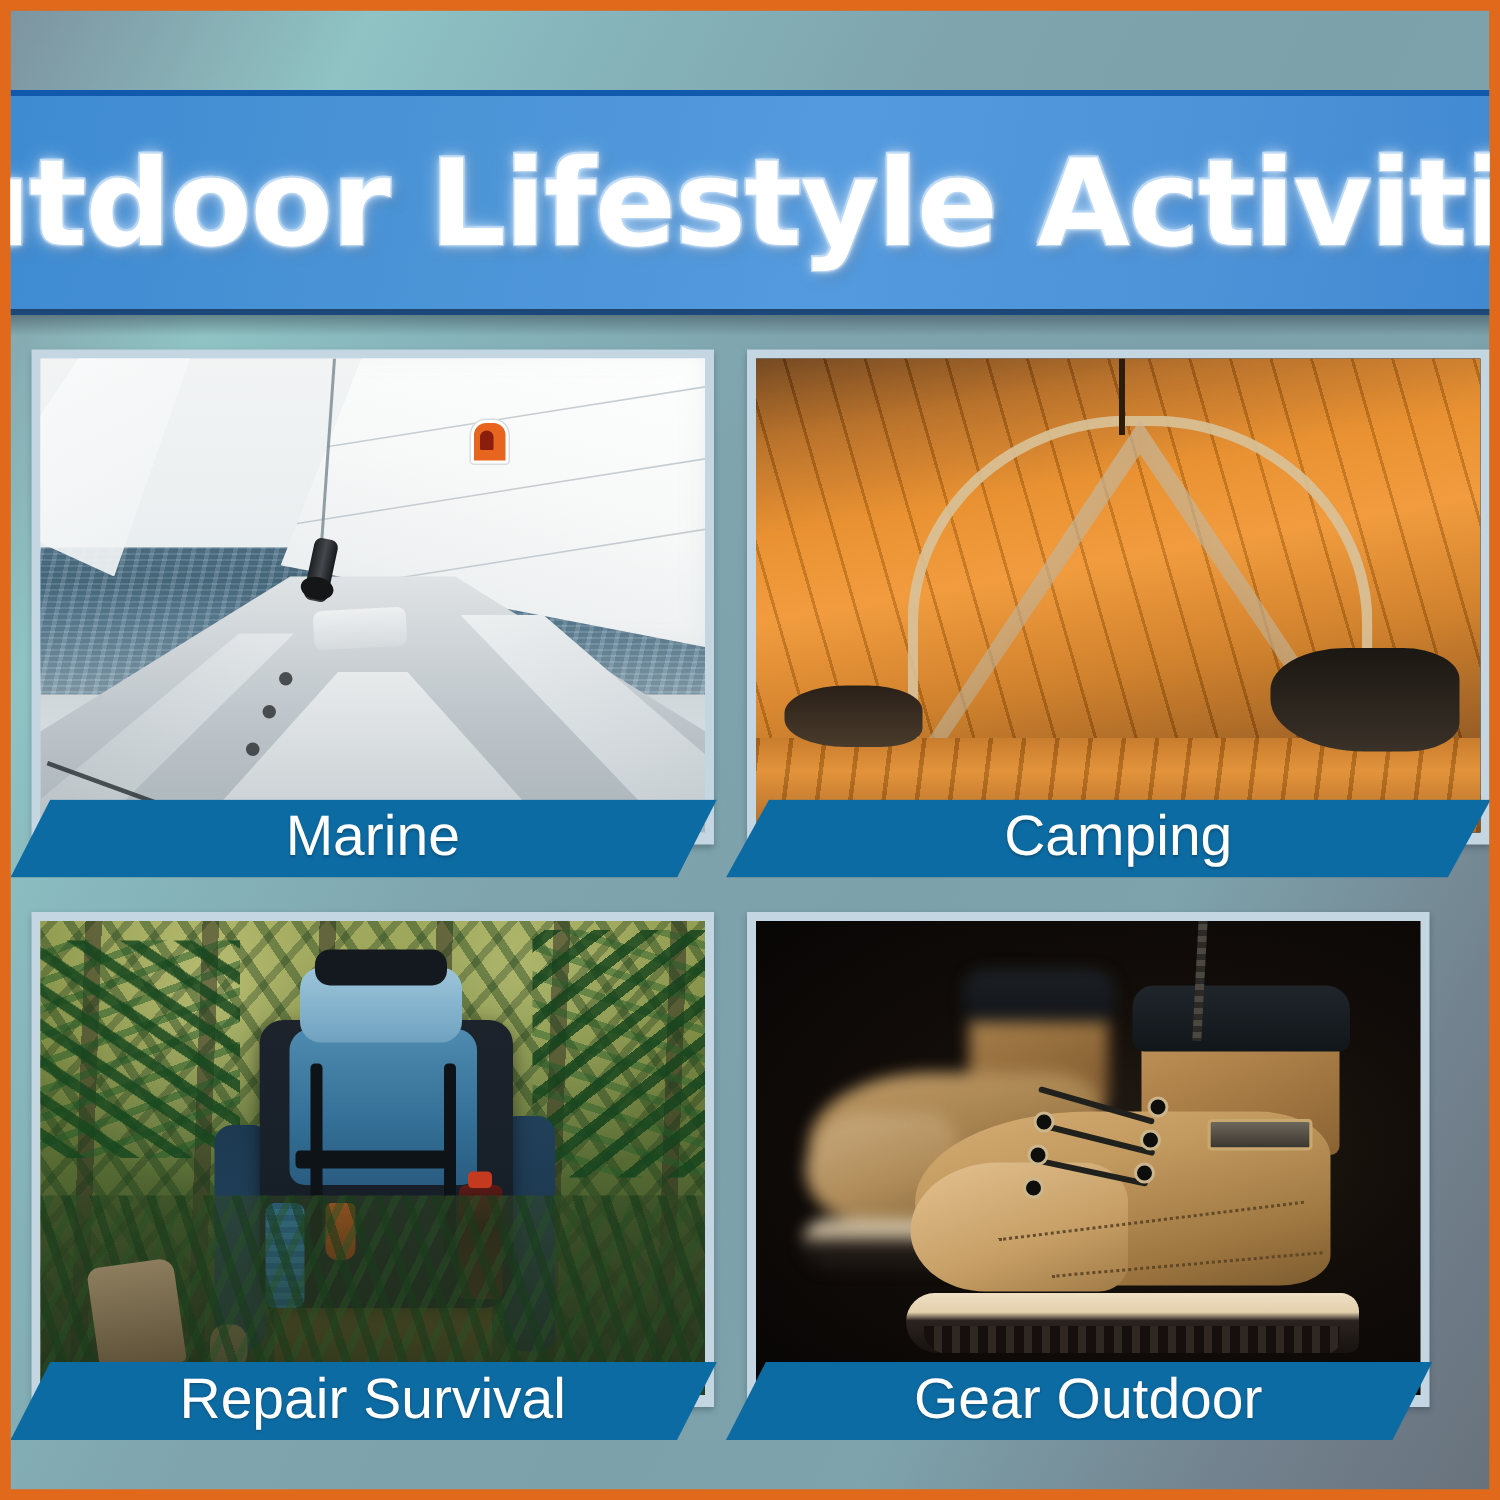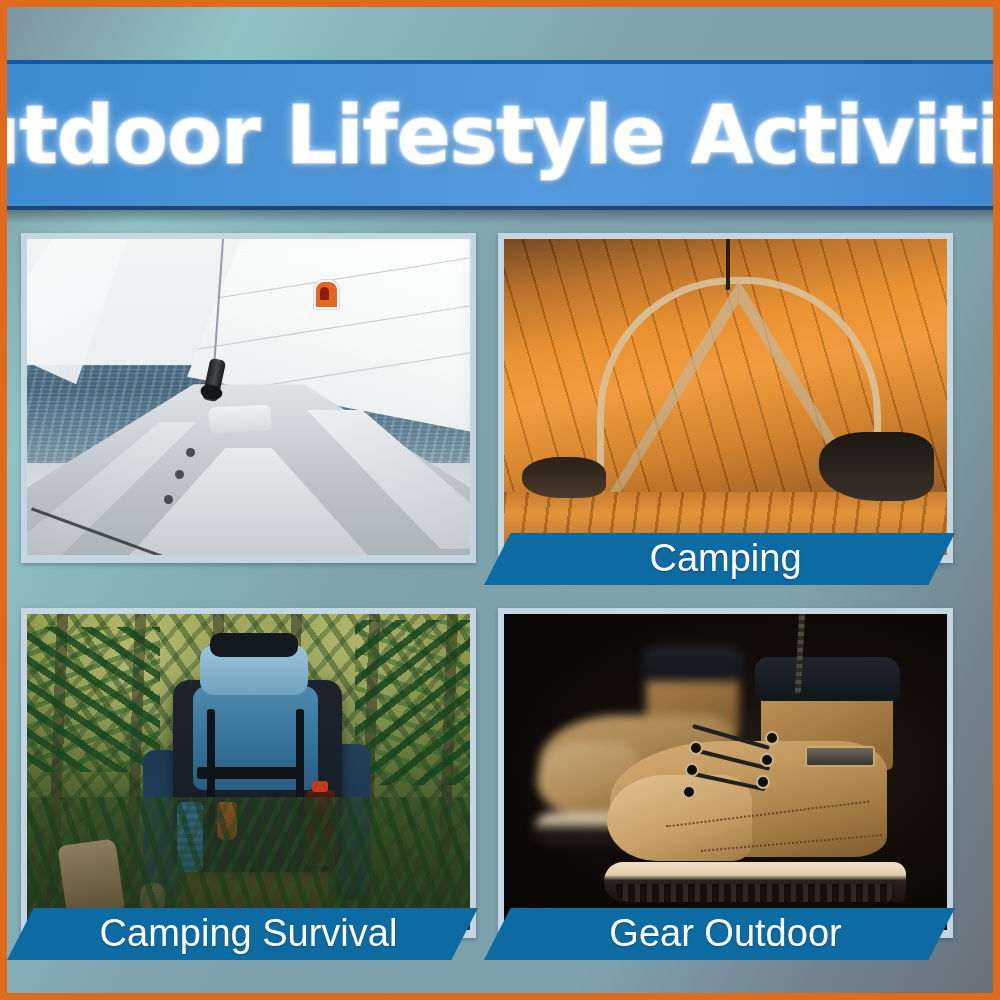--- a/index.html
+++ b/index.html
@@ -58,21 +58,21 @@
   }
 
   
   .grid{
     position:absolute;left:7px;right:7px;top:218px;bottom:0;
   }
   .card{
     position:absolute;width:455px;height:330px;
   }
   .card.c0{left:7px;  top:8px;}
-  .card.c1{left:484px;top:8px;}
+  .card.c1{left:484px;top:8px;padding-left:40px;}
   .card.c2{left:7px;  top:383px;}
   .card.c3{left:484px;top:383px;}
 
   .frame{
     position:absolute;inset:0;
     background:#c3d6e2;
     padding:6px 6px 8px 6px;
     box-sizing:border-box;
     box-shadow:0 2px 4px rgba(40,55,70,.35);
   }
@@ -326,20 +326,23 @@
           <div class="cabin-top"></div>
           <div class="gunwale-l"></div>
           <div class="gunwale-r"></div>
           <div class="bow-hatch"></div>
           <div class="furler"></div>
           <div class="cleat cl1"></div>
             <div class="cleat cl2"></div>
             <div class="cleat cl3"></div>
           <div class="rail"></div>
         </div>
+        <div class="ribbon">
+          <span>Marine</span>
+        </div>
       </div>
     </div>
 
     <div class="card c1">
       <div class="frame">
         <div class="photo ph-tent">
           <div class="tent-out">
             <div class="trees"></div>
             <div class="ground"></div>
             <div class="rocks"></div>
@@ -381,21 +384,21 @@
               <div class="strap st3"></div>
             <div class="rope"></div>
             <div class="orange-tag"></div>
             <div class="bottle"></div>
             <div class="hand-l"></div>
           </div>
           <div class="undergrowth"></div>
           <div class="stump"></div>
         </div>
         <div class="ribbon">
-          <span>Camping Survival</span>
+          <span>Repair Survival</span>
         </div>
       </div>
     </div>
 
     <div class="card c3">
       <div class="frame">
         <div class="photo ph-boot">
           <div class="boot-back">
             <div class="bshaft"></div>
             <div class="bcollar"></div>

